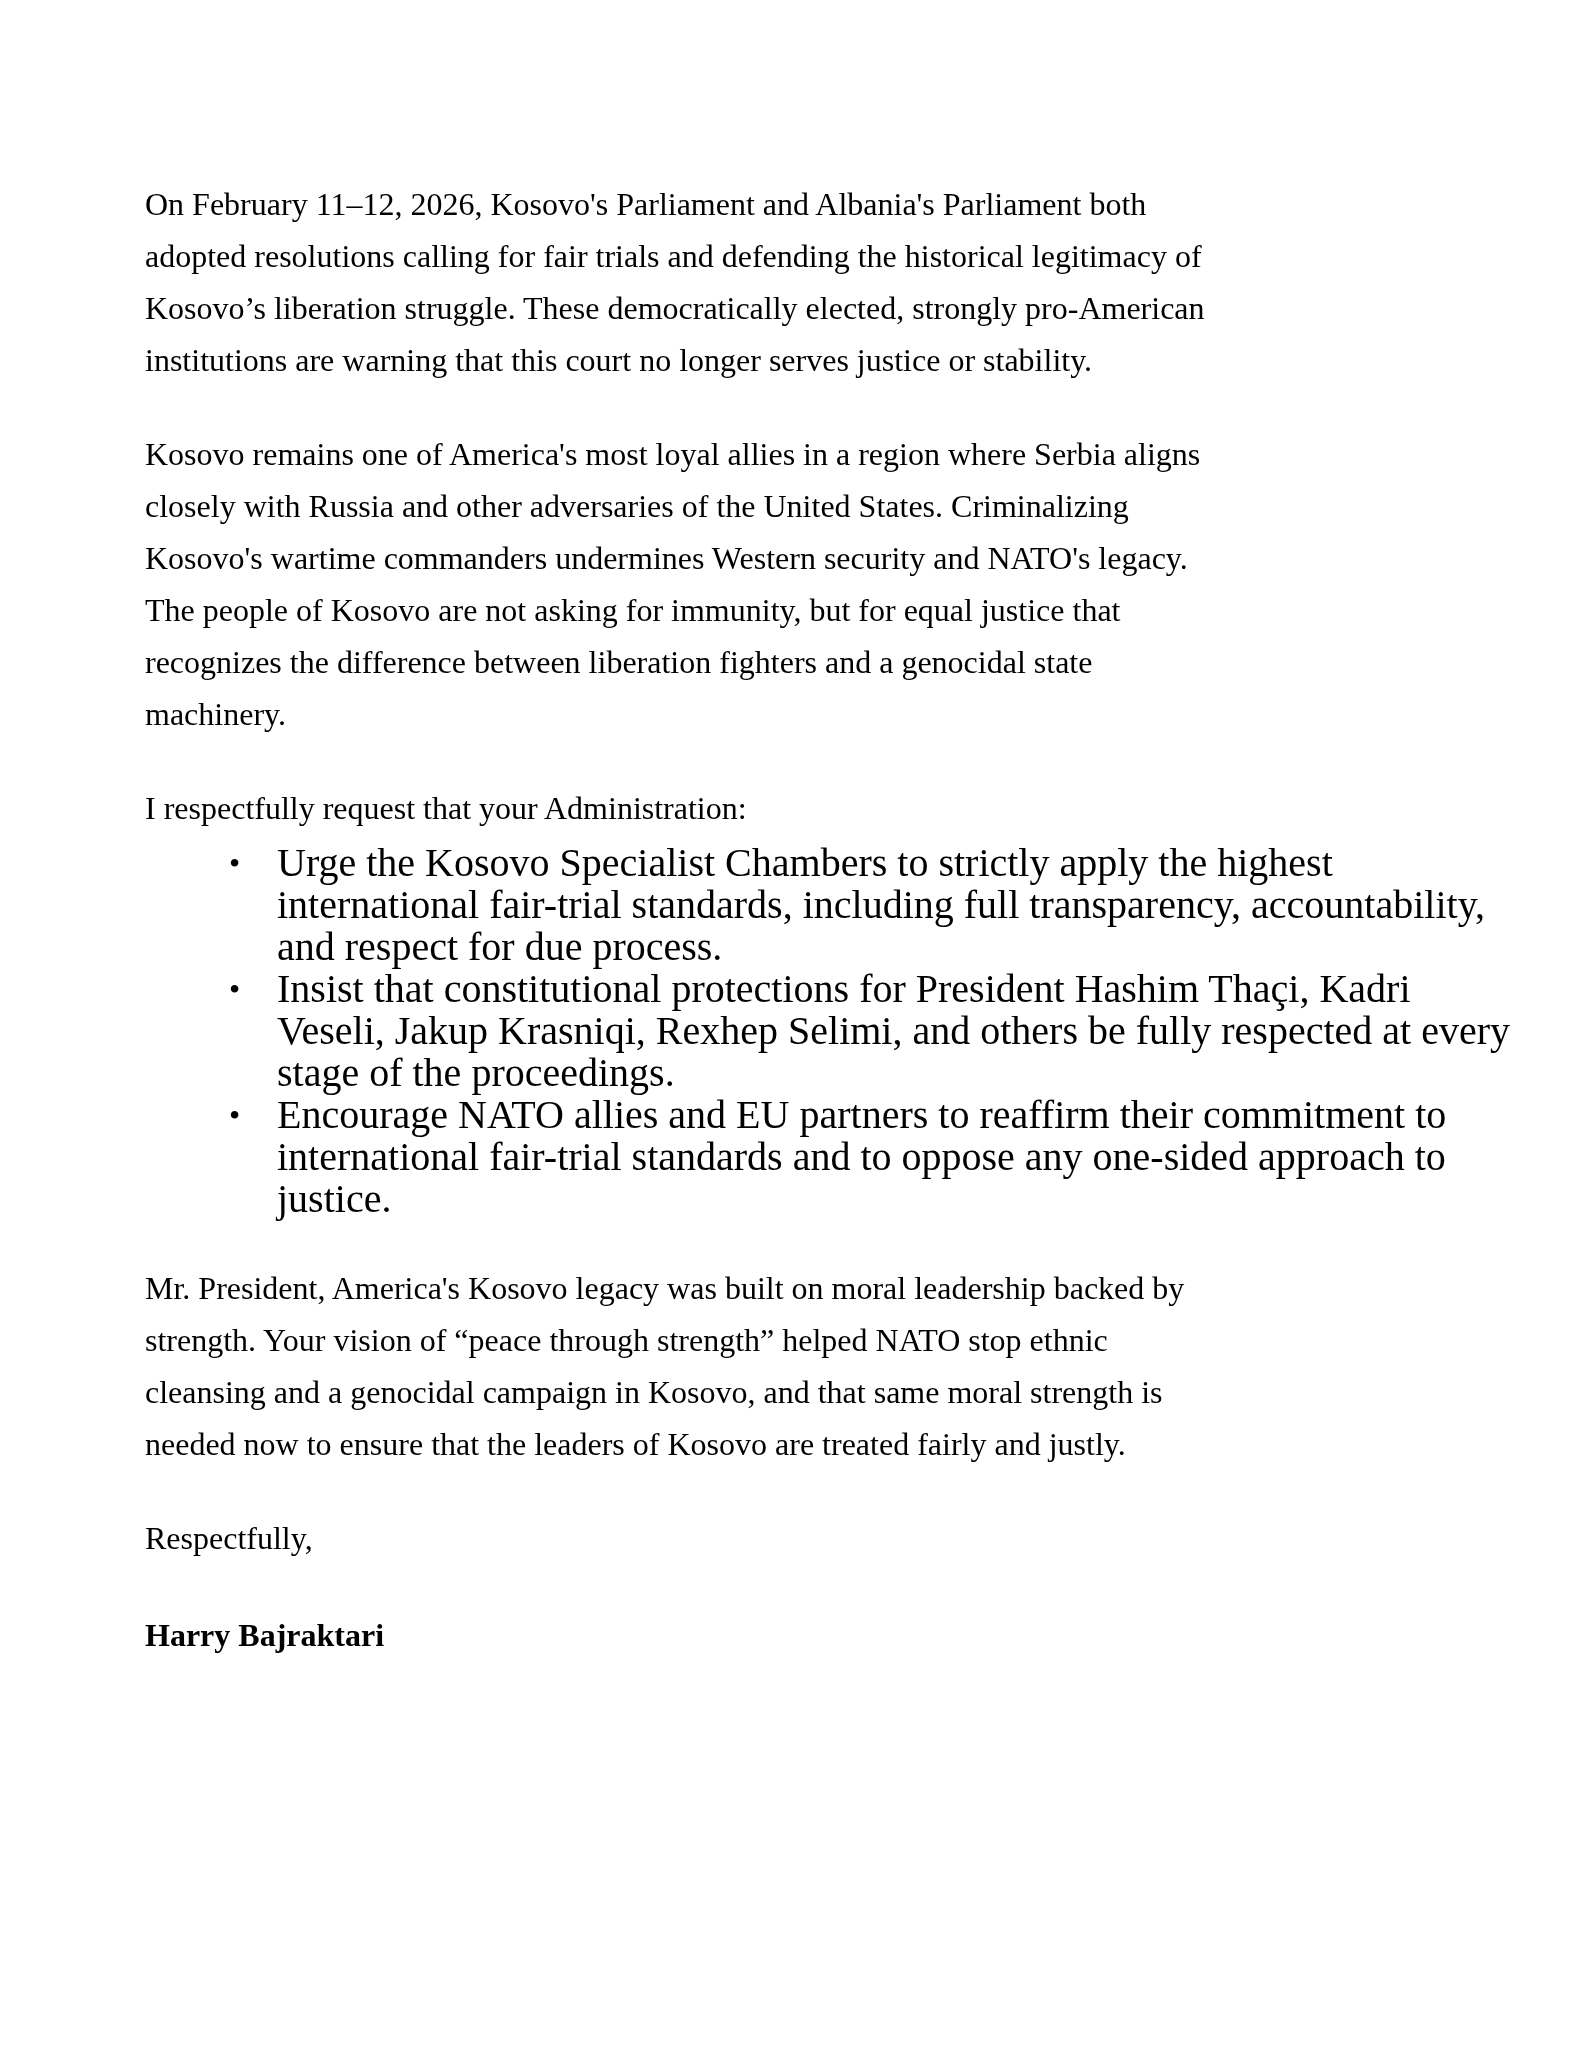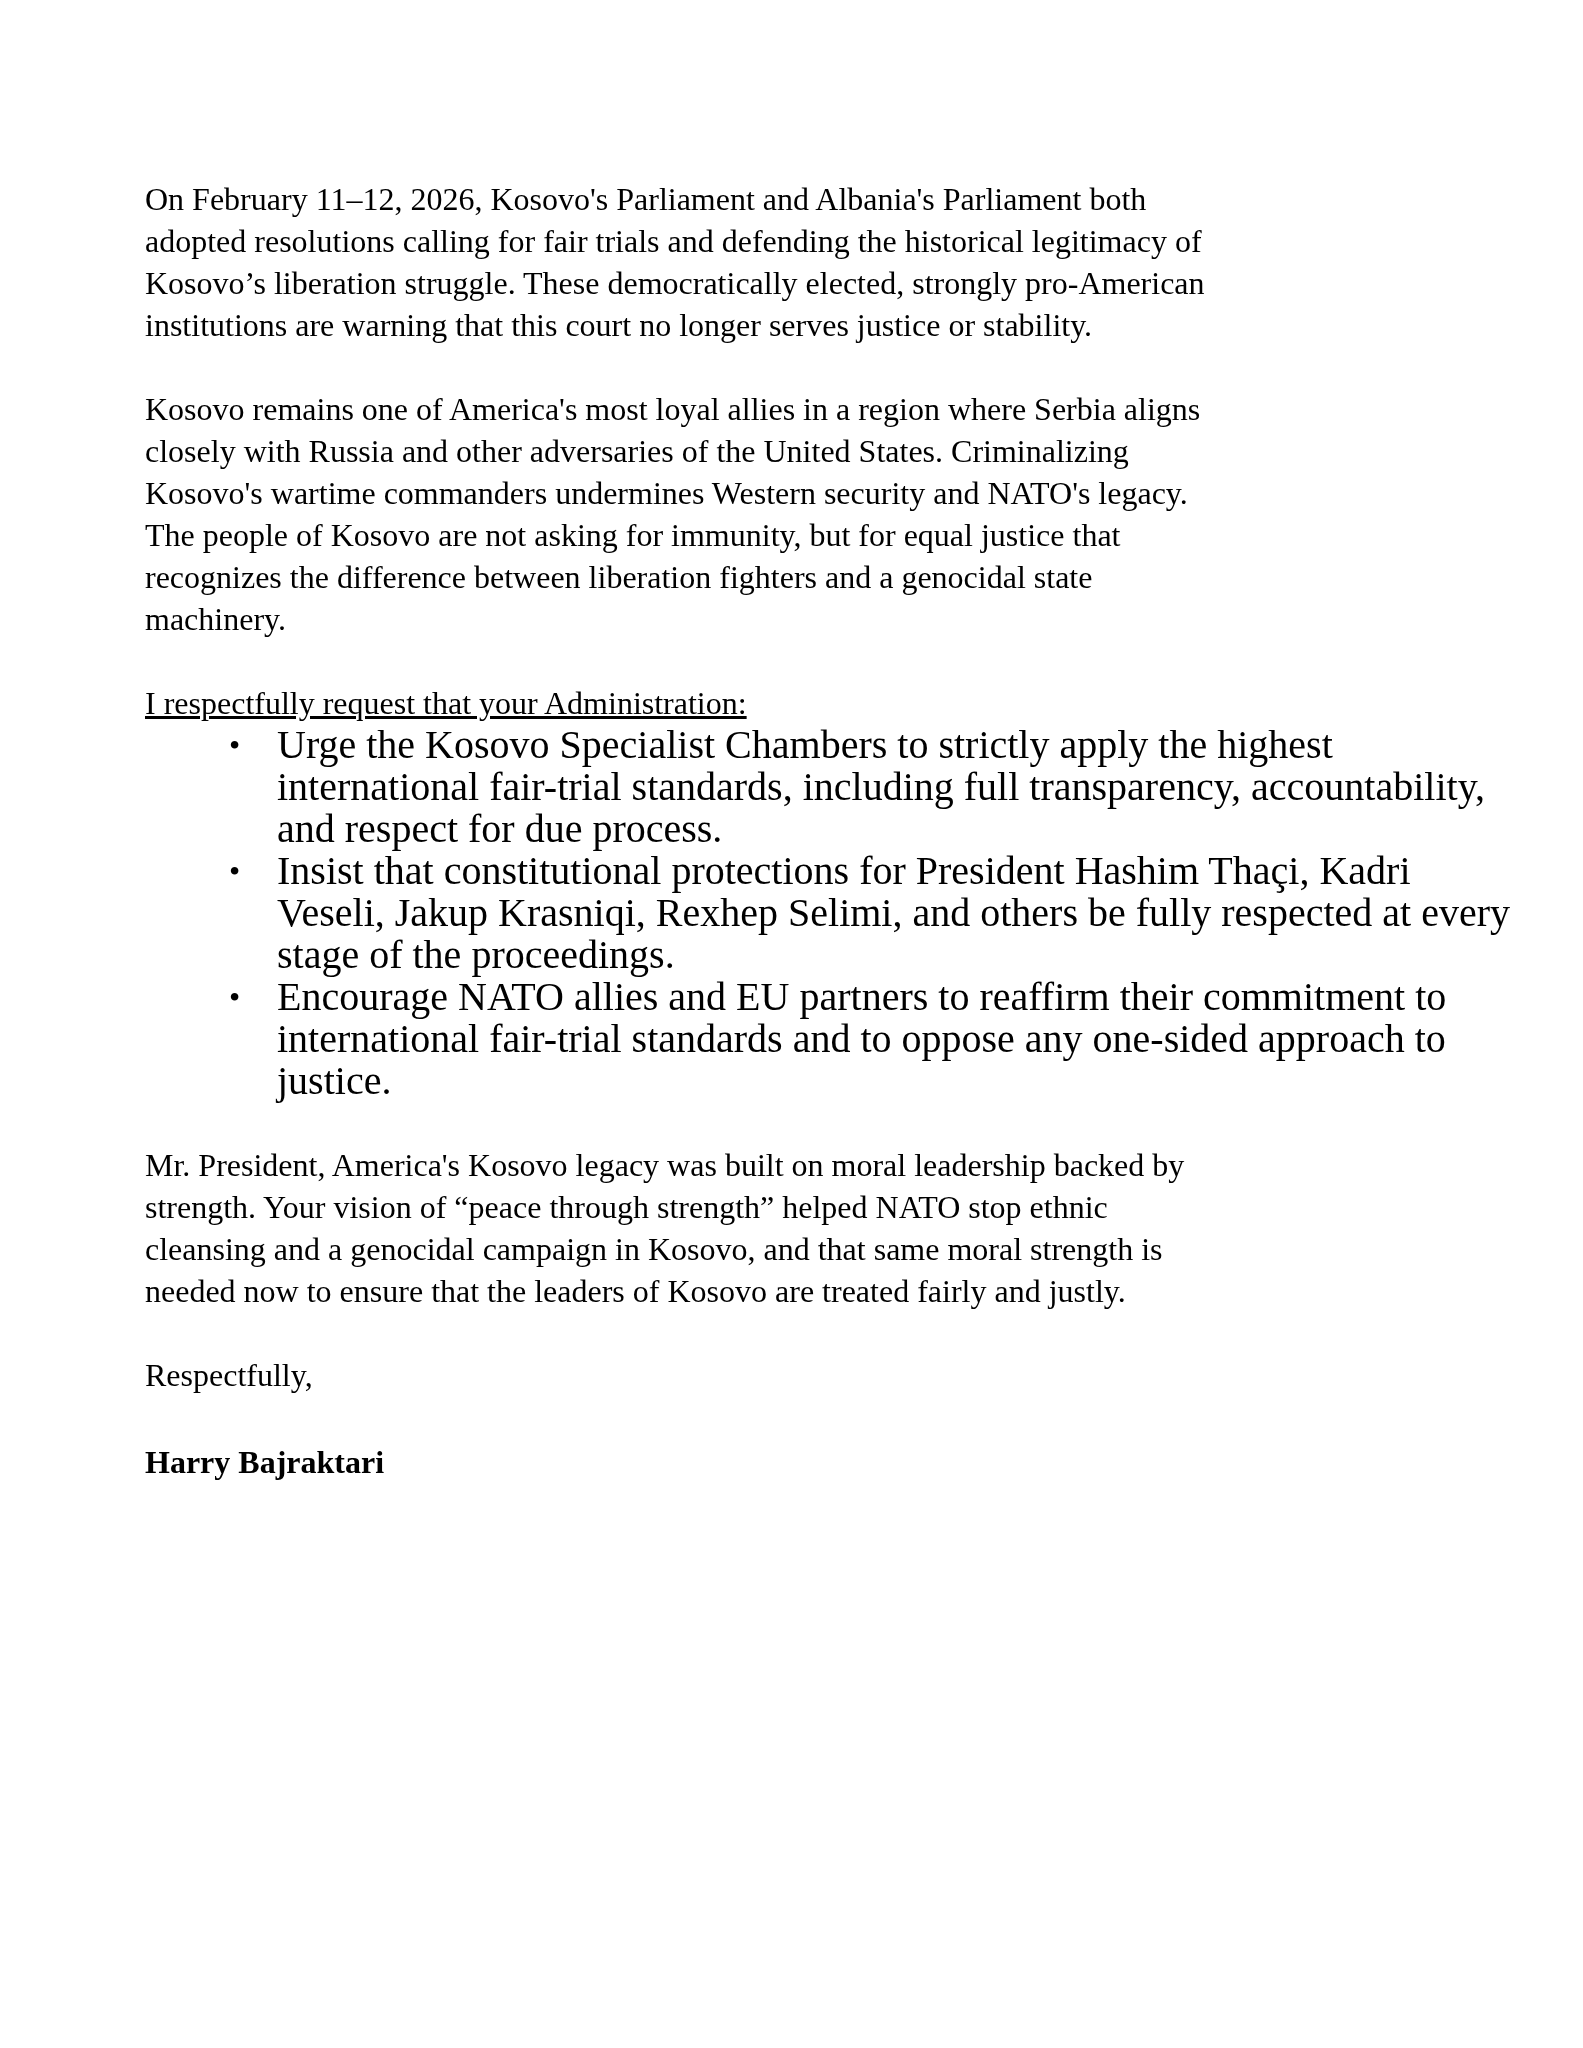--- a/index.html
+++ b/index.html
@@ -16,27 +16,26 @@
   }
   .page {
     box-sizing: border-box;
     width: 1583px;
     height: 2048px;
     padding: 178px 20px 0 145px;
     background: #ffffff;
   }
   .para {
     font-size: 32px;
-    line-height: 42px;
+    line-height: 52px;
     white-space: pre;          
     margin: 0 0 42px 0;        
   }
   .para.no-gap {
-    margin-bottom: 0;          
-    text-decoration: underline;
+    margin-bottom: 8px;          
   }
   ul.bullets {
     list-style: none;
     margin: 0 0 42px 0;
     padding: 0;
   }
   ul.bullets li {
     position: relative;
     padding-left: 132px;       
     font-size: 40px;

